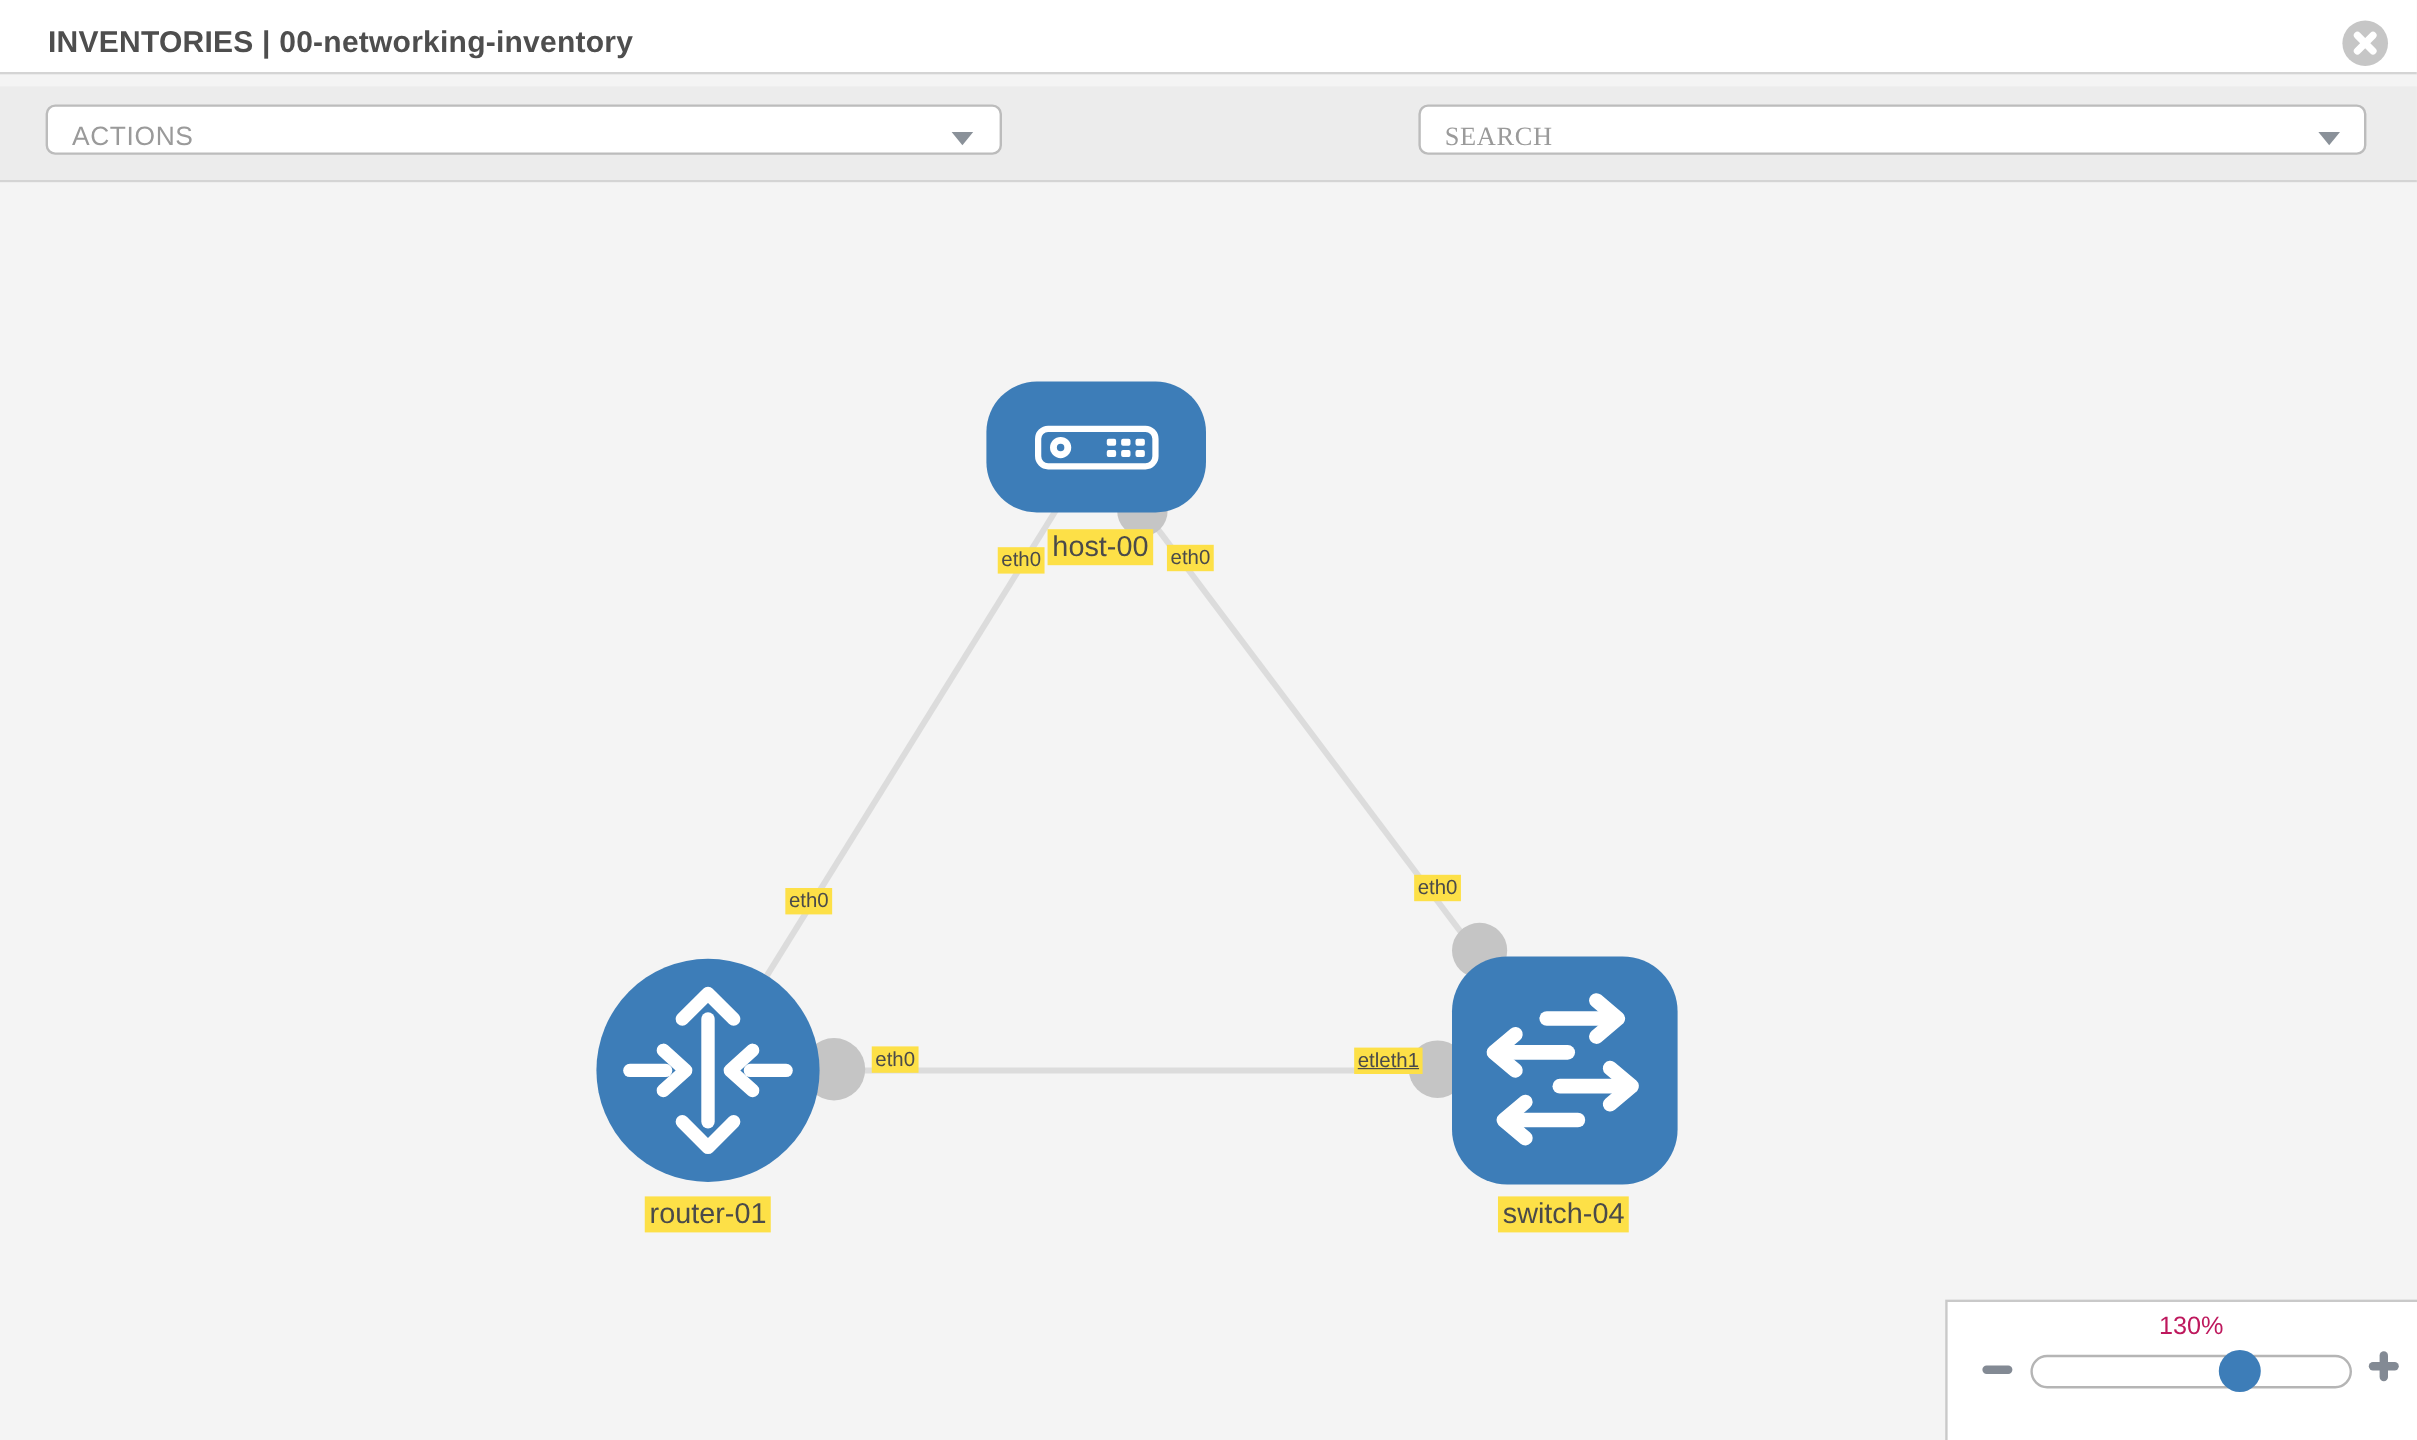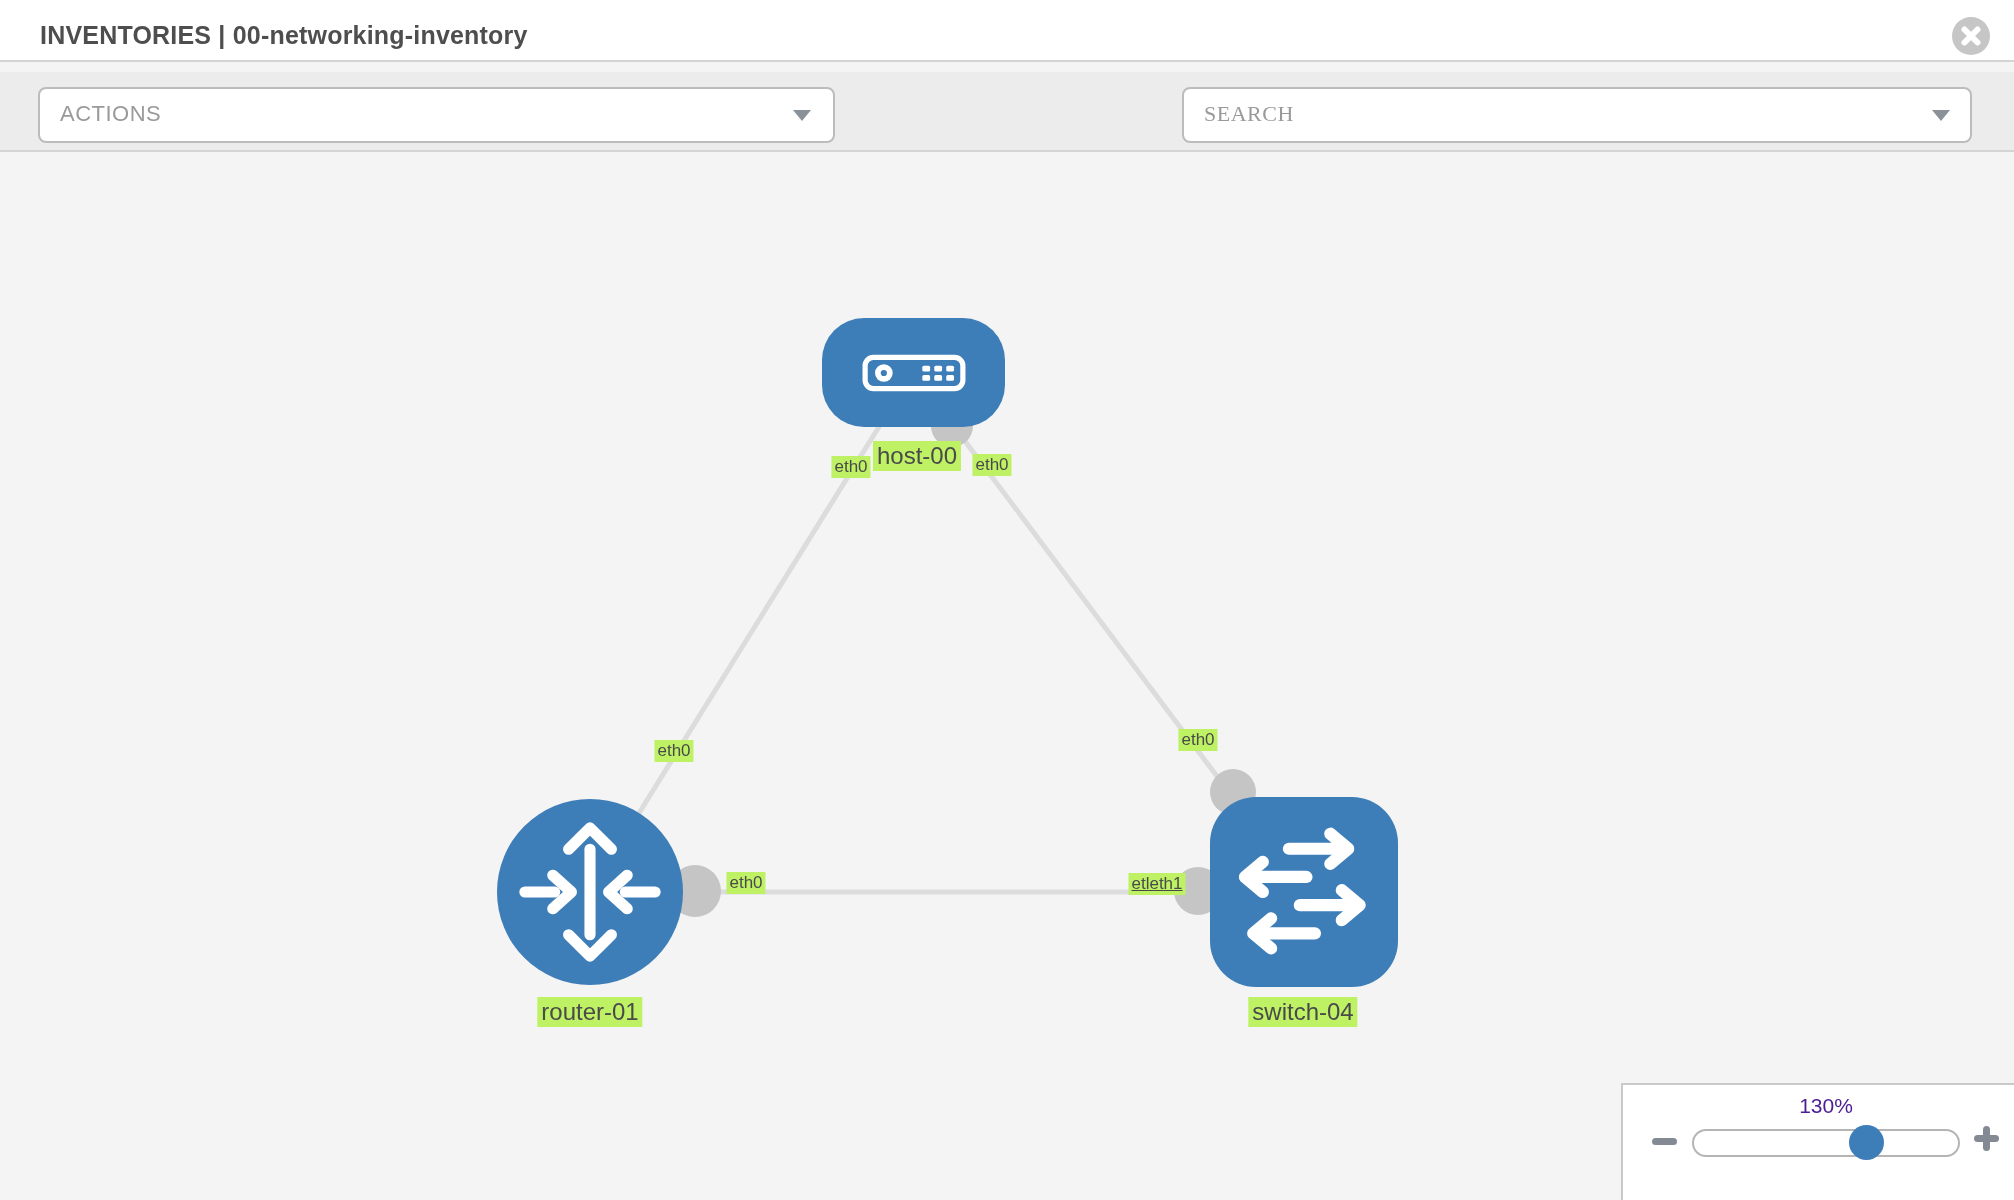--- a/index.html
+++ b/index.html
@@ -11,21 +11,21 @@
             background:#ffffff; border-bottom:2px solid #d4d4d4; }
   .header-title { position:absolute; left:40px; top:0; height:70px; line-height:70px;
                   font-size:25px; font-weight:bold; color:#4e4e4e; letter-spacing:0.2px; }
   .close-btn { position:absolute; right:24px; top:17px; width:38px; height:38px;
                border-radius:50%; background:#c6c6c6; cursor:pointer; }
   .close-btn svg { position:absolute; left:0; top:0; }
 
   
   .toolbar { position:absolute; left:0; top:72px; width:2014px; height:80px;
              background:#ececec; border-bottom:2px solid #d4d4d4; }
-  .select-box { position:absolute; top:15px; height:56px; background:#ffffff;
+  .select-box { position:absolute; top:15px; height:42px; background:#ffffff;
                 border:2px solid #bcbcbc; border-radius:8px; cursor:pointer; }
   .select-box .select-label { position:absolute; left:20px; top:0; height:50px; line-height:50px;
                               font-size:22px; color:#9a9a9a; letter-spacing:0.5px; }
   .caret { position:absolute; top:21px; width:0; height:0;
            border-left:9px solid transparent; border-right:9px solid transparent;
            border-top:11px solid #8a9199; }
   .actions-box { left:38px; width:797px; }
   .search-box  { left:1182px; width:790px;font-family:Liberation Serif, serif; }
   .tool-btn { position:absolute; top:96px; width:36px; height:38px; cursor:pointer; }
 
@@ -34,29 +34,29 @@
             background:#f4f4f4; }
   .edges-svg { position:absolute; left:0; top:0; z-index:0; }
 
   .node { position:absolute; z-index:2; background:#3d7db8; display:flex;
           align-items:center; justify-content:center; cursor:pointer; }
   .node-host   { left:822px; top:166px; width:183px; height:109px; border-radius:42px; }
   .node-router { left:497px; top:647px; width:186px; height:186px; border-radius:50%; }
   .node-switch { left:1210px; top:645px; width:188px; height:190px; border-radius:46px; }
 
   .graph-label { position:absolute; z-index:3; transform:translate(-50%,-50%);
-                 background:#bef264; color:#4a4a4a; white-space:nowrap; padding:1px 4px; }
+                 background:#fde047; color:#4a4a4a; white-space:nowrap; padding:1px 4px; }
   .node-name { font-size:24px; }
   .if-label  { font-size:17px; padding:1px 3px; }
 
   
   .zoom-panel { position:absolute; left:1621px; top:931px; width:400px; height:125px;
                 background:#ffffff; border:2px solid #c9c9c9; z-index:5; }
   .zoom-level { position:absolute; left:69px; top:9px; width:268px; text-align:center;
-                font-size:21px; color:#4c1d95; }
+                font-size:21px; color:#be185d; }
   .zoom-minus { position:absolute; left:29px; top:53px; width:25px; height:7px;
                 background:#838a94; border-radius:3.5px; cursor:pointer; }
   .zoom-track { position:absolute; left:69px; top:44px; width:268px; height:28px;
                 background:#ffffff; border:2px solid #b5b5b5; border-radius:14px; cursor:pointer; }
   .zoom-thumb { position:absolute; left:226px; top:40px; width:35px; height:35px;
                 border-radius:50%; background:#3d7db8; cursor:pointer; }
   .zoom-plus  { position:absolute; left:351px; top:41px; width:25px; height:25px; cursor:pointer; }
   .zoom-plus .bar-h { position:absolute; left:0; top:9px; width:25px; height:7px;
                       background:#838a94; border-radius:3.5px; }
   .zoom-plus .bar-v { position:absolute; left:9px; top:0; width:7px; height:25px;

